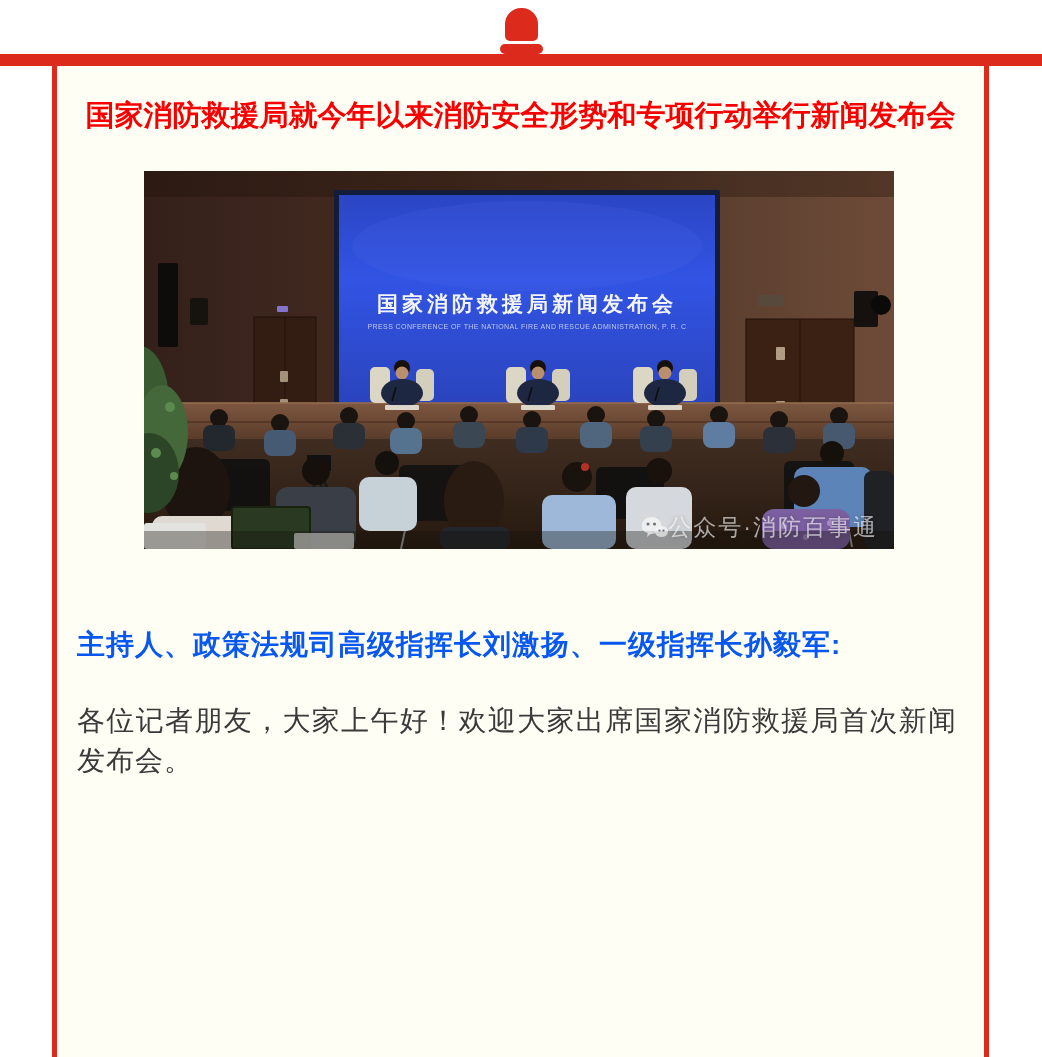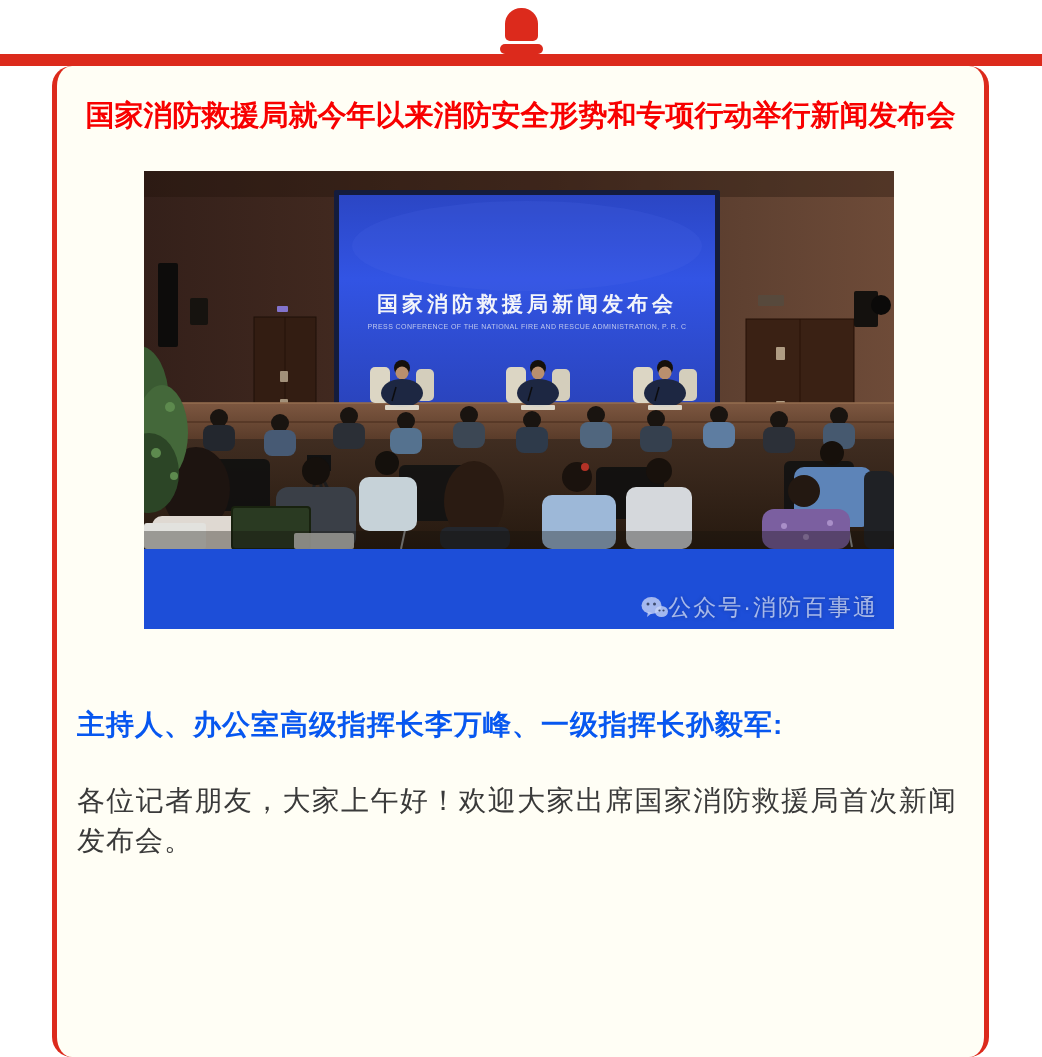--- a/index.html
+++ b/index.html
@@ -41,21 +41,20 @@
   }
   
   .panel {
     position: absolute;
     top: 66px; left: 52px;
     width: 937px; bottom: 0;
     background: #FFFEF5;
     border-left: 5px solid #DC2A1C;
     border-right: 5px solid #DC2A1C;
     padding: 28px 20px 0 20px;
-    border-radius: 20px;
   }
   .article-title {
     max-width: 880px;
     margin: 0 auto;
     text-align: center;
     font-size: 29px;
     line-height: 42px;
     font-weight: bold;
     color: #F80000;
   }
@@ -65,21 +64,21 @@
     font-size: 28px;
     line-height: 40px;
     letter-spacing: 1px;
     color: #3A3A3A;
     text-align: justify;
   }
   
   .photo {
     position: relative;
     width: 750px;
-    height: 458px;
+    height: 378px;
     margin: 35px 0 0 67px;
     overflow: hidden;
     background: #1d4ed8;
   }
   .photo svg { display: block; }
   .watermark {
     position: absolute;
     right: 16px; bottom: 6px;
     display: flex;
     align-items: center;
@@ -370,18 +369,18 @@
           <circle cx="7" cy="8" r="1.5" fill="#4a4a4a"></circle>
           <circle cx="13.5" cy="8" r="1.5" fill="#4a4a4a"></circle>
           <ellipse cx="20.5" cy="15.5" rx="6.5" ry="5.5" fill="#ffffff" opacity="0.8"></ellipse>
           <circle cx="18.5" cy="14.5" r="1.1" fill="#4a4a4a"></circle>
           <circle cx="22.5" cy="14.5" r="1.1" fill="#4a4a4a"></circle>
         </svg>
         <span>公众号·消防百事通</span>
       </div>
     </div>
 
-    <h2 class="speaker-heading">主持人、办公室高级指挥长李万峰、一级指挥长孙毅军:</h2>
+    <h2 class="speaker-heading">主持人、政策法规司高级指挥长刘激扬、一级指挥长孙毅军:</h2>
 
     <p class="speech-para">各位记者朋友，大家上午好！欢迎大家出席国家消防救援局首次新闻发布会。</p>
 
   </div>
 </div>
 
 </body></html>

